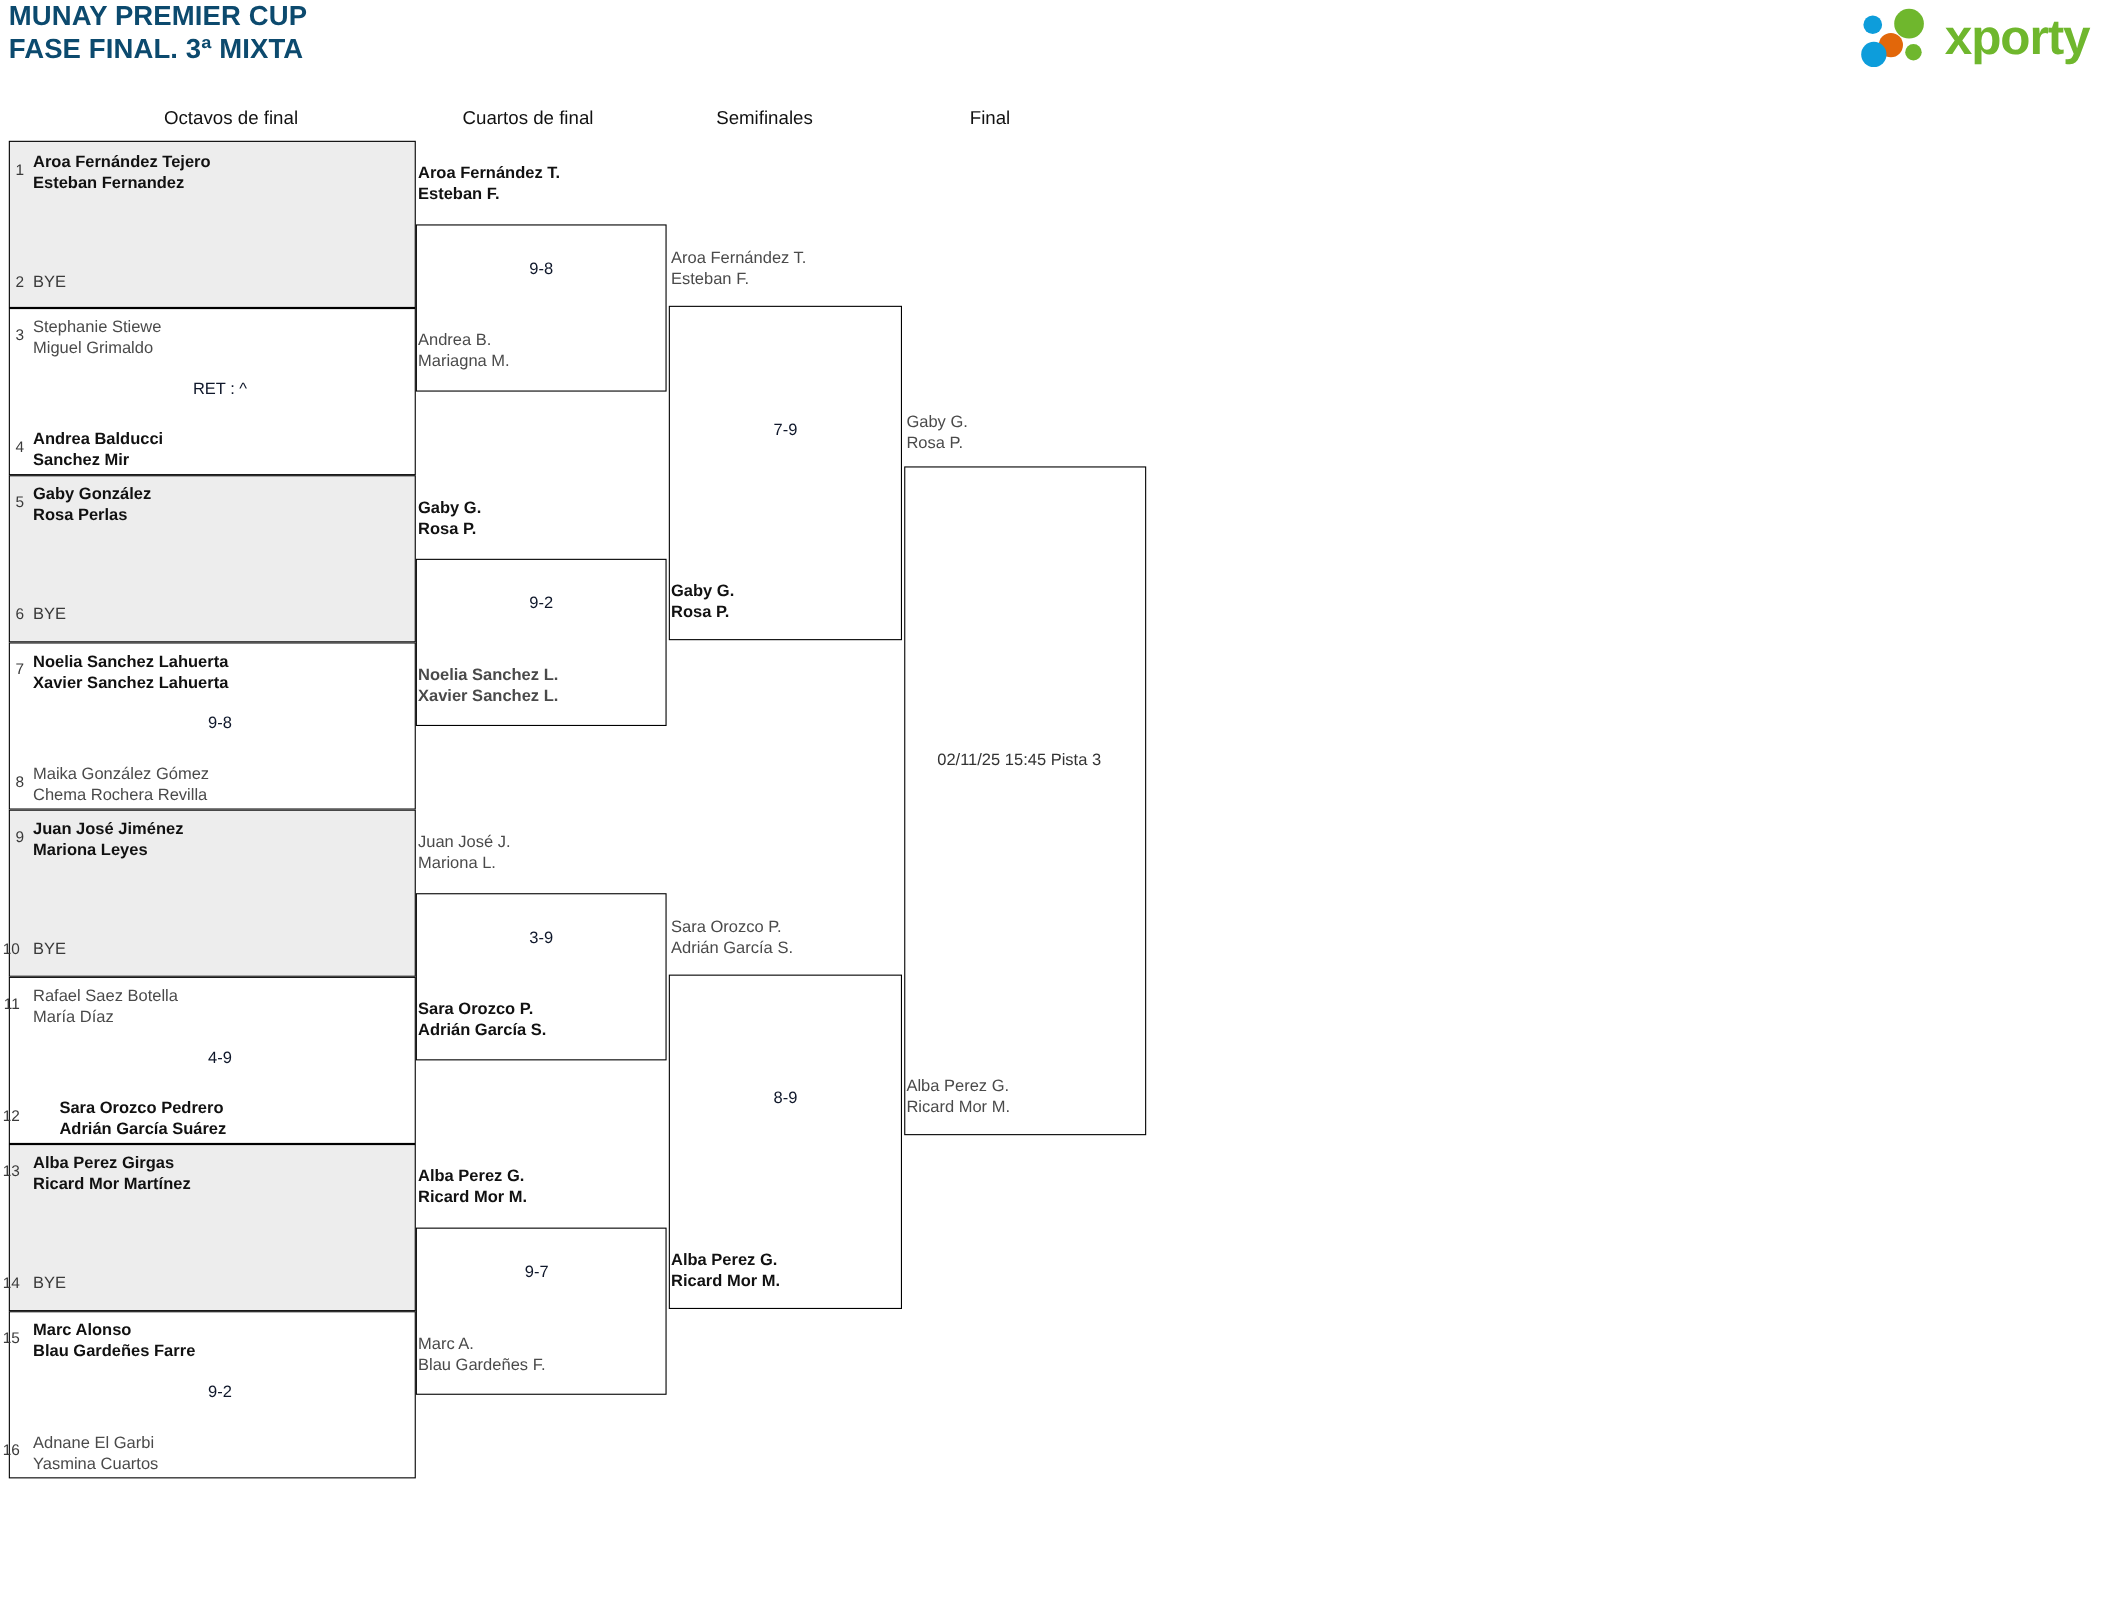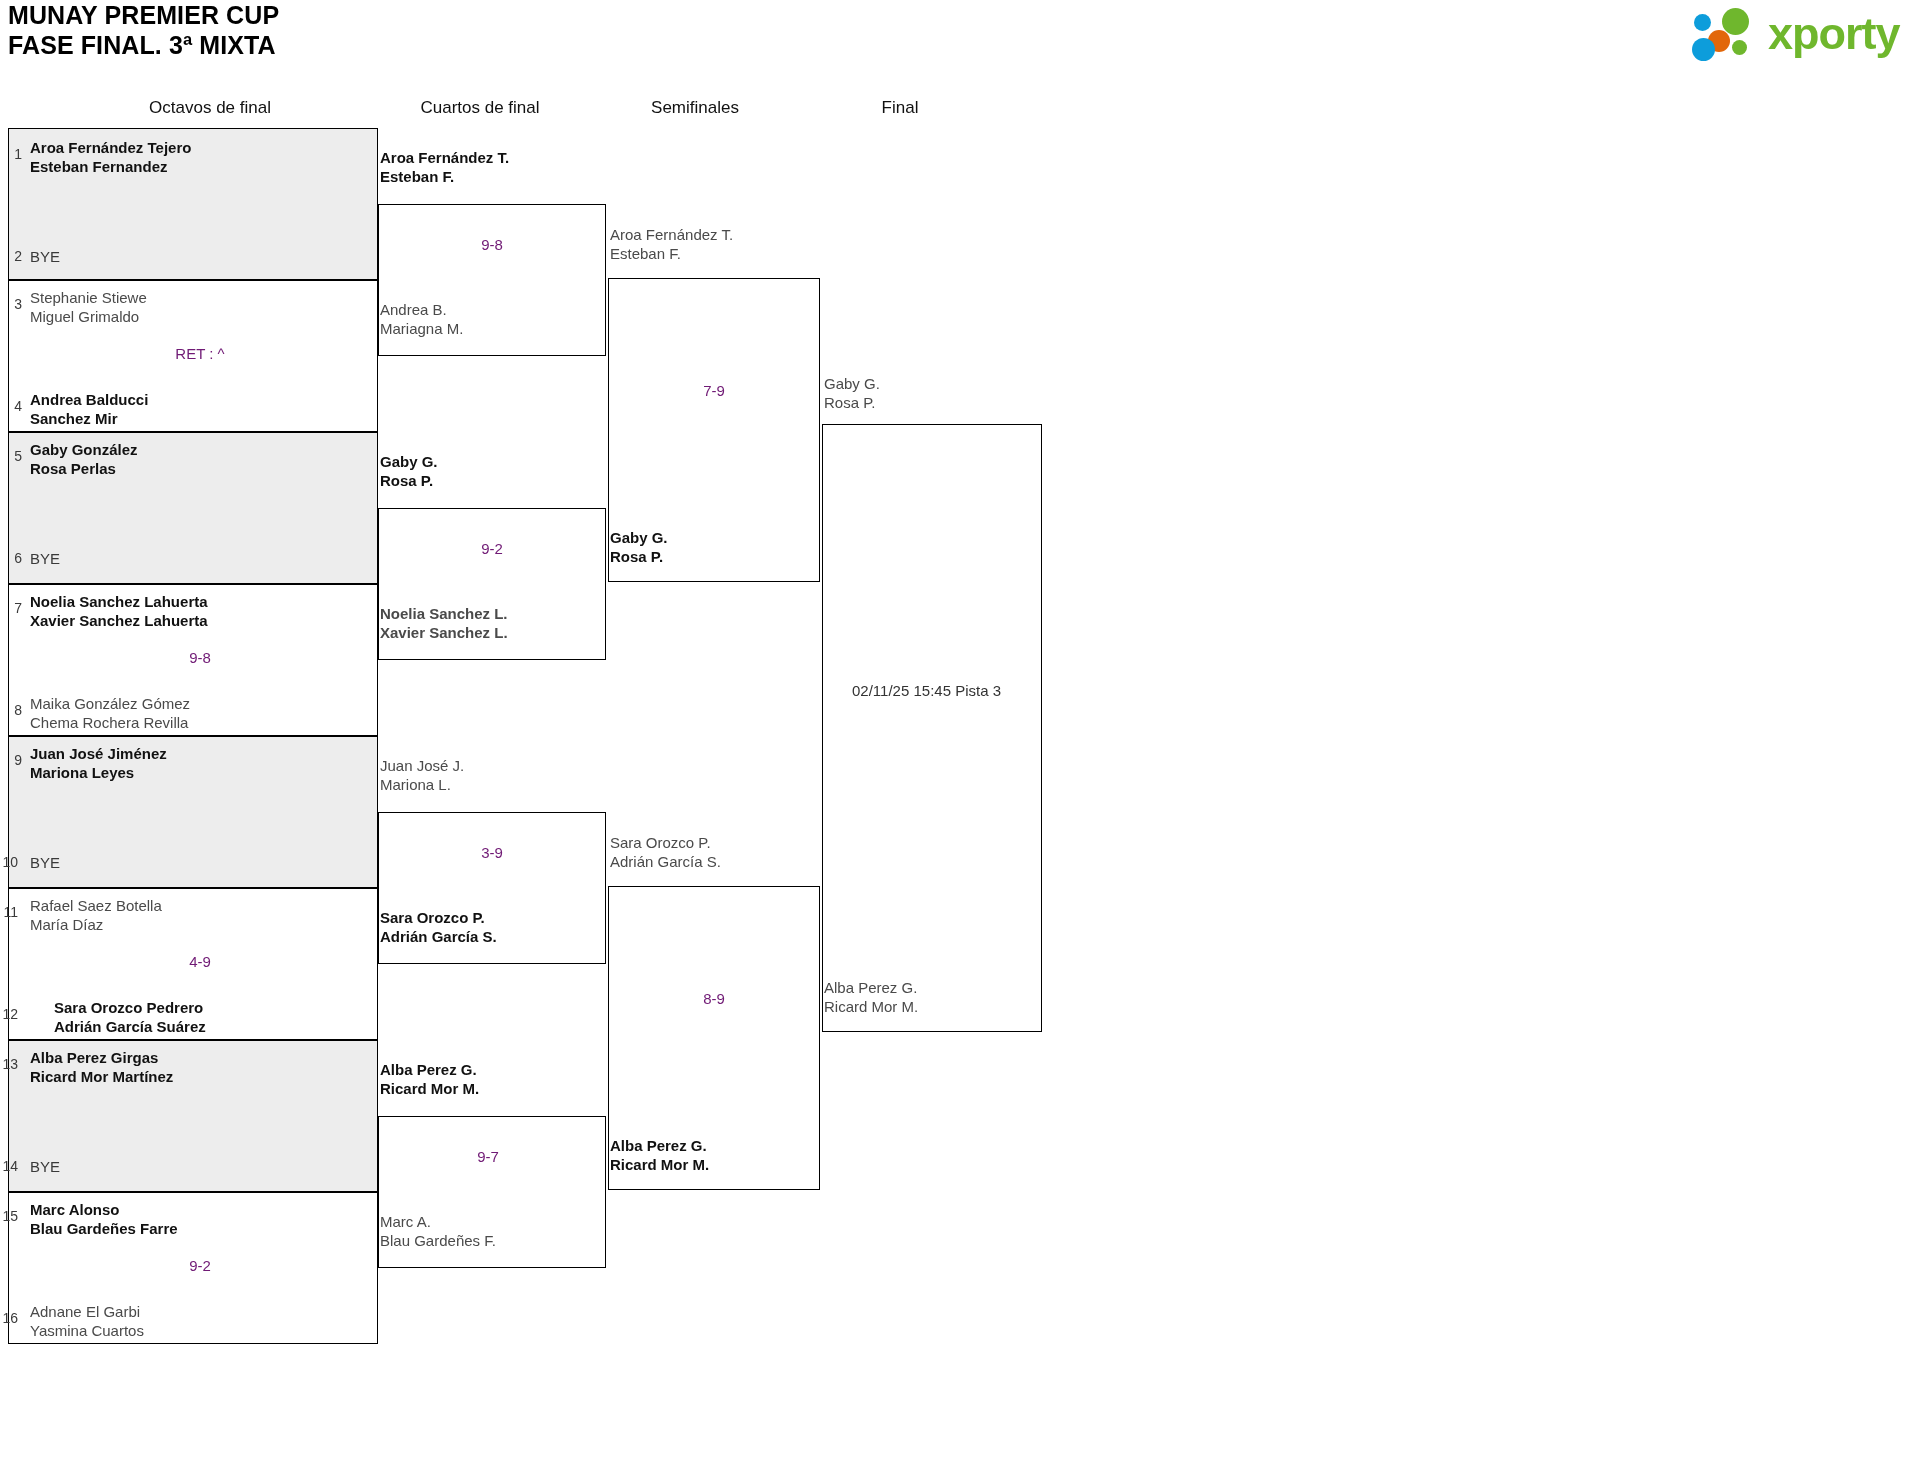--- a/index.html
+++ b/index.html
@@ -9,21 +9,21 @@
     font-family:"Liberation Sans", sans-serif;
     color:#1a1a1a;
     overflow:hidden;
   }
   .page{position:relative;width:1920px;height:1459px;}
 
   
   .title{
     position:absolute;left:8px;top:0px;
     font-size:25px;line-height:30px;font-weight:700;letter-spacing:.1px;
-    color:#000000;
+    color:#0c4a6e;
   }
   .title div{white-space:nowrap;}
 
   .logo{position:absolute;right:18px;top:8px;width:210px;height:56px;}
   .logo-dots{position:absolute;left:0;top:0;width:74px;height:56px;}
   .dot{position:absolute;border-radius:50%;}
   .logo-word{
     position:absolute;left:76px;top:-2px;
     font-size:45px;line-height:56px;font-weight:700;
     color:#6fb72d;letter-spacing:-1px;
@@ -60,21 +60,21 @@
   .team.lose{font-weight:400;color:#4a4a4a;}
   .team .l2{display:block;}
 
   .bye{
     position:absolute;
     font-size:15px;line-height:19px;font-weight:400;color:#3a3a3a;
   }
 
   .score{
     position:absolute;
-    font-size:15px;line-height:18px;color:#701a75;font-weight:400;
+    font-size:15px;line-height:18px;color:#0f172a;font-weight:400;
     text-align:center;white-space:nowrap;
   }
 
   
   .mbox{
     position:absolute;
     box-sizing:border-box;
     border:1px solid #000;
     background:transparent;
   }

